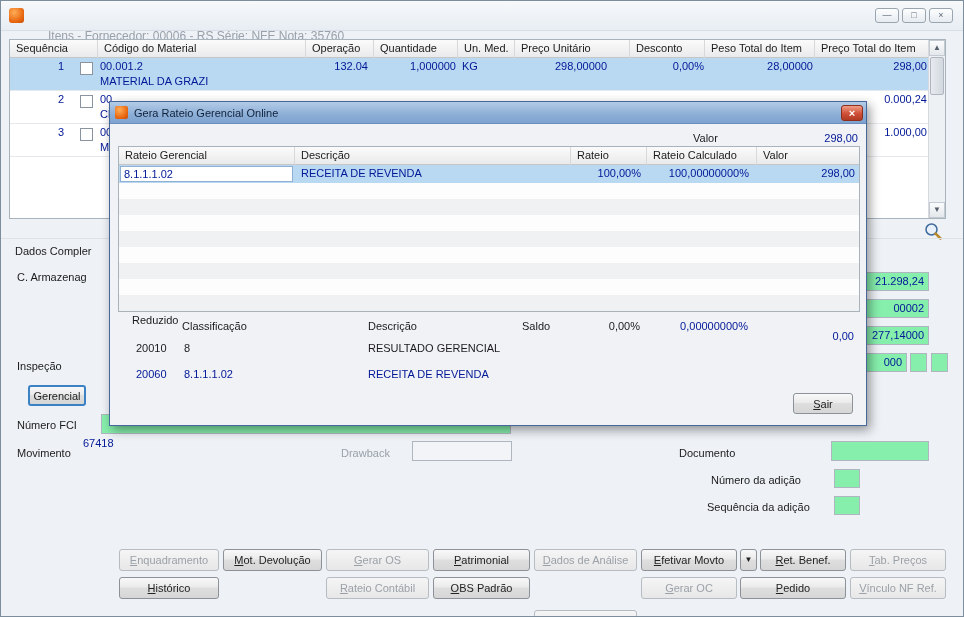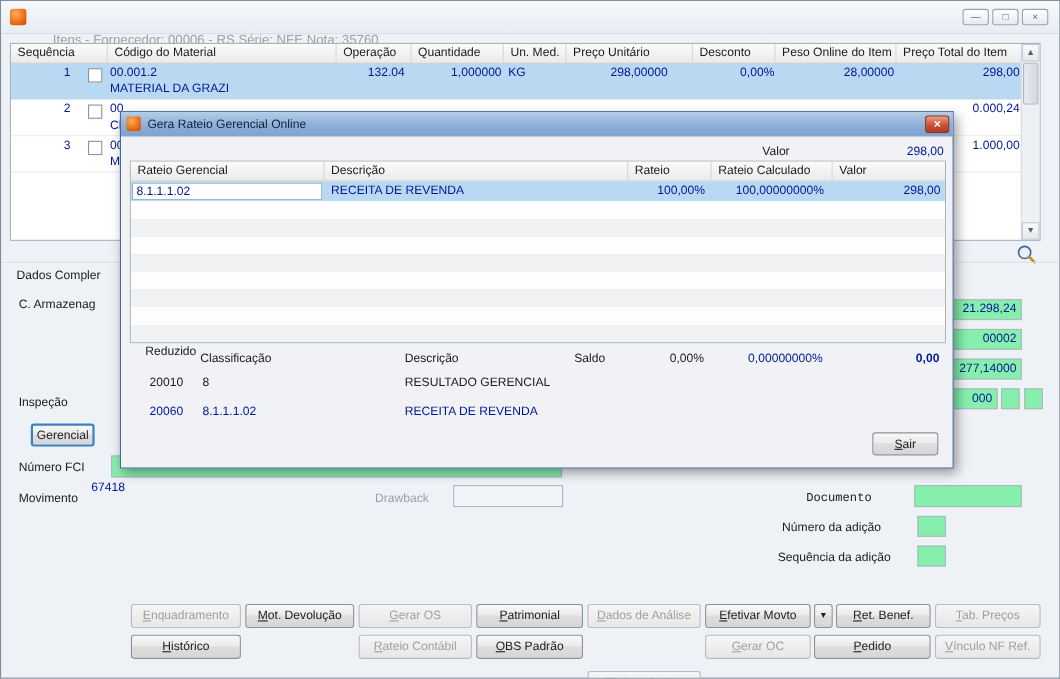--- a/index.html
+++ b/index.html
@@ -87,21 +87,21 @@
 
   <div class="grid">
     <div class="ghead">
       <div class="hc" style="left:0;width:88px;">Sequência</div>
       <div class="hc" style="left:88px;width:208px;">Código do Material</div>
       <div class="hc" style="left:296px;width:68px;">Operação</div>
       <div class="hc" style="left:364px;width:84px;">Quantidade</div>
       <div class="hc" style="left:448px;width:57px;">Un. Med.</div>
       <div class="hc" style="left:505px;width:115px;">Preço Unitário</div>
       <div class="hc" style="left:620px;width:75px;">Desconto</div>
-      <div class="hc" style="left:695px;width:110px;">Peso Online do Item</div>
+      <div class="hc" style="left:695px;width:110px;">Peso Total do Item</div>
       <div class="hc" style="left:805px;width:115px;border-right:none;">Preço Total do Item</div>
     </div>
 
     <div class="grow sel" style="top:18px;">
       <span class="gcell r" style="left:0;width:54px;">1</span>
       <span class="cb"></span>
       <span class="gcell" style="left:90px;">00.001.2</span>
       <span class="gcell l2" style="left:90px;">MATERIAL DA GRAZI</span>
       <span class="gcell r" style="left:296px;width:62px;">132.04</span>
       <span class="gcell r" style="left:364px;width:82px;">1,000000</span>
@@ -160,21 +160,21 @@
   </div>
 
   <div class="lbl" style="left:16px;top:418px;">Número FCI</div>
   <div class="field" style="left:100px;top:413px;width:410px;height:20px;"></div>
 
   <div class="lbl" style="left:16px;top:446px;">Movimento</div>
   <div class="lbl navy" style="left:82px;top:436px;">67418</div>
   <div class="lbl gray" style="left:340px;top:446px;">Drawback</div>
   <div class="field dis" style="left:411px;top:440px;width:100px;height:20px;"></div>
 
-  <div class="lbl" style="left:732px;top:446px;font-family:Liberation Mono, monospace;">Documento</div>
+  <div class="lbl" style="left:678px;top:446px;">Documento</div>
   <div class="field" style="left:830px;top:440px;width:98px;height:20px;"></div>
   <div class="lbl" style="left:710px;top:473px;">Número da adição</div>
   <div class="field" style="left:833px;top:468px;width:26px;"></div>
   <div class="lbl" style="left:706px;top:500px;">Sequência da adição</div>
   <div class="field" style="left:833px;top:495px;width:26px;"></div>
 
   <div class="btn dis" style="left:118px;top:548px;width:100px;">
       <span class="t acc">Enquadramento</span>
     </div>
   <div class="btn" style="left:222px;top:548px;width:99px;">
@@ -251,21 +251,21 @@
       </div>
       <div class="dstripes"></div>
     </div>
 
     <div class="lbl" style="left:22px;top:212px;">Reduzido</div>
     <div class="lbl" style="left:72px;top:218px;">Classificação</div>
     <div class="lbl" style="left:258px;top:218px;">Descrição</div>
     <div class="lbl" style="left:412px;top:218px;">Saldo</div>
     <div class="lbl r" style="left:460px;top:218px;width:70px;">0,00%</div>
     <div class="lbl navy r" style="left:536px;top:218px;width:102px;">0,00000000%</div>
-    <div class="lbl navy r" style="left:646px;top:218px;width:98px;font-weight:bold;">0,00</div>
+    <div class="lbl navy r" style="left:646px;top:228px;width:98px;">0,00</div>
 
     <div class="lbl" style="left:26px;top:240px;">20010</div>
     <div class="lbl" style="left:74px;top:240px;">8</div>
     <div class="lbl" style="left:258px;top:240px;">RESULTADO GERENCIAL</div>
 
     <div class="lbl navy" style="left:26px;top:266px;">20060</div>
     <div class="lbl navy" style="left:74px;top:266px;">8.1.1.1.02</div>
     <div class="lbl navy" style="left:258px;top:266px;">RECEITA DE REVENDA</div>
 
     <div class="btn" style="left:683px;top:291px;width:60px;height:21px;">

